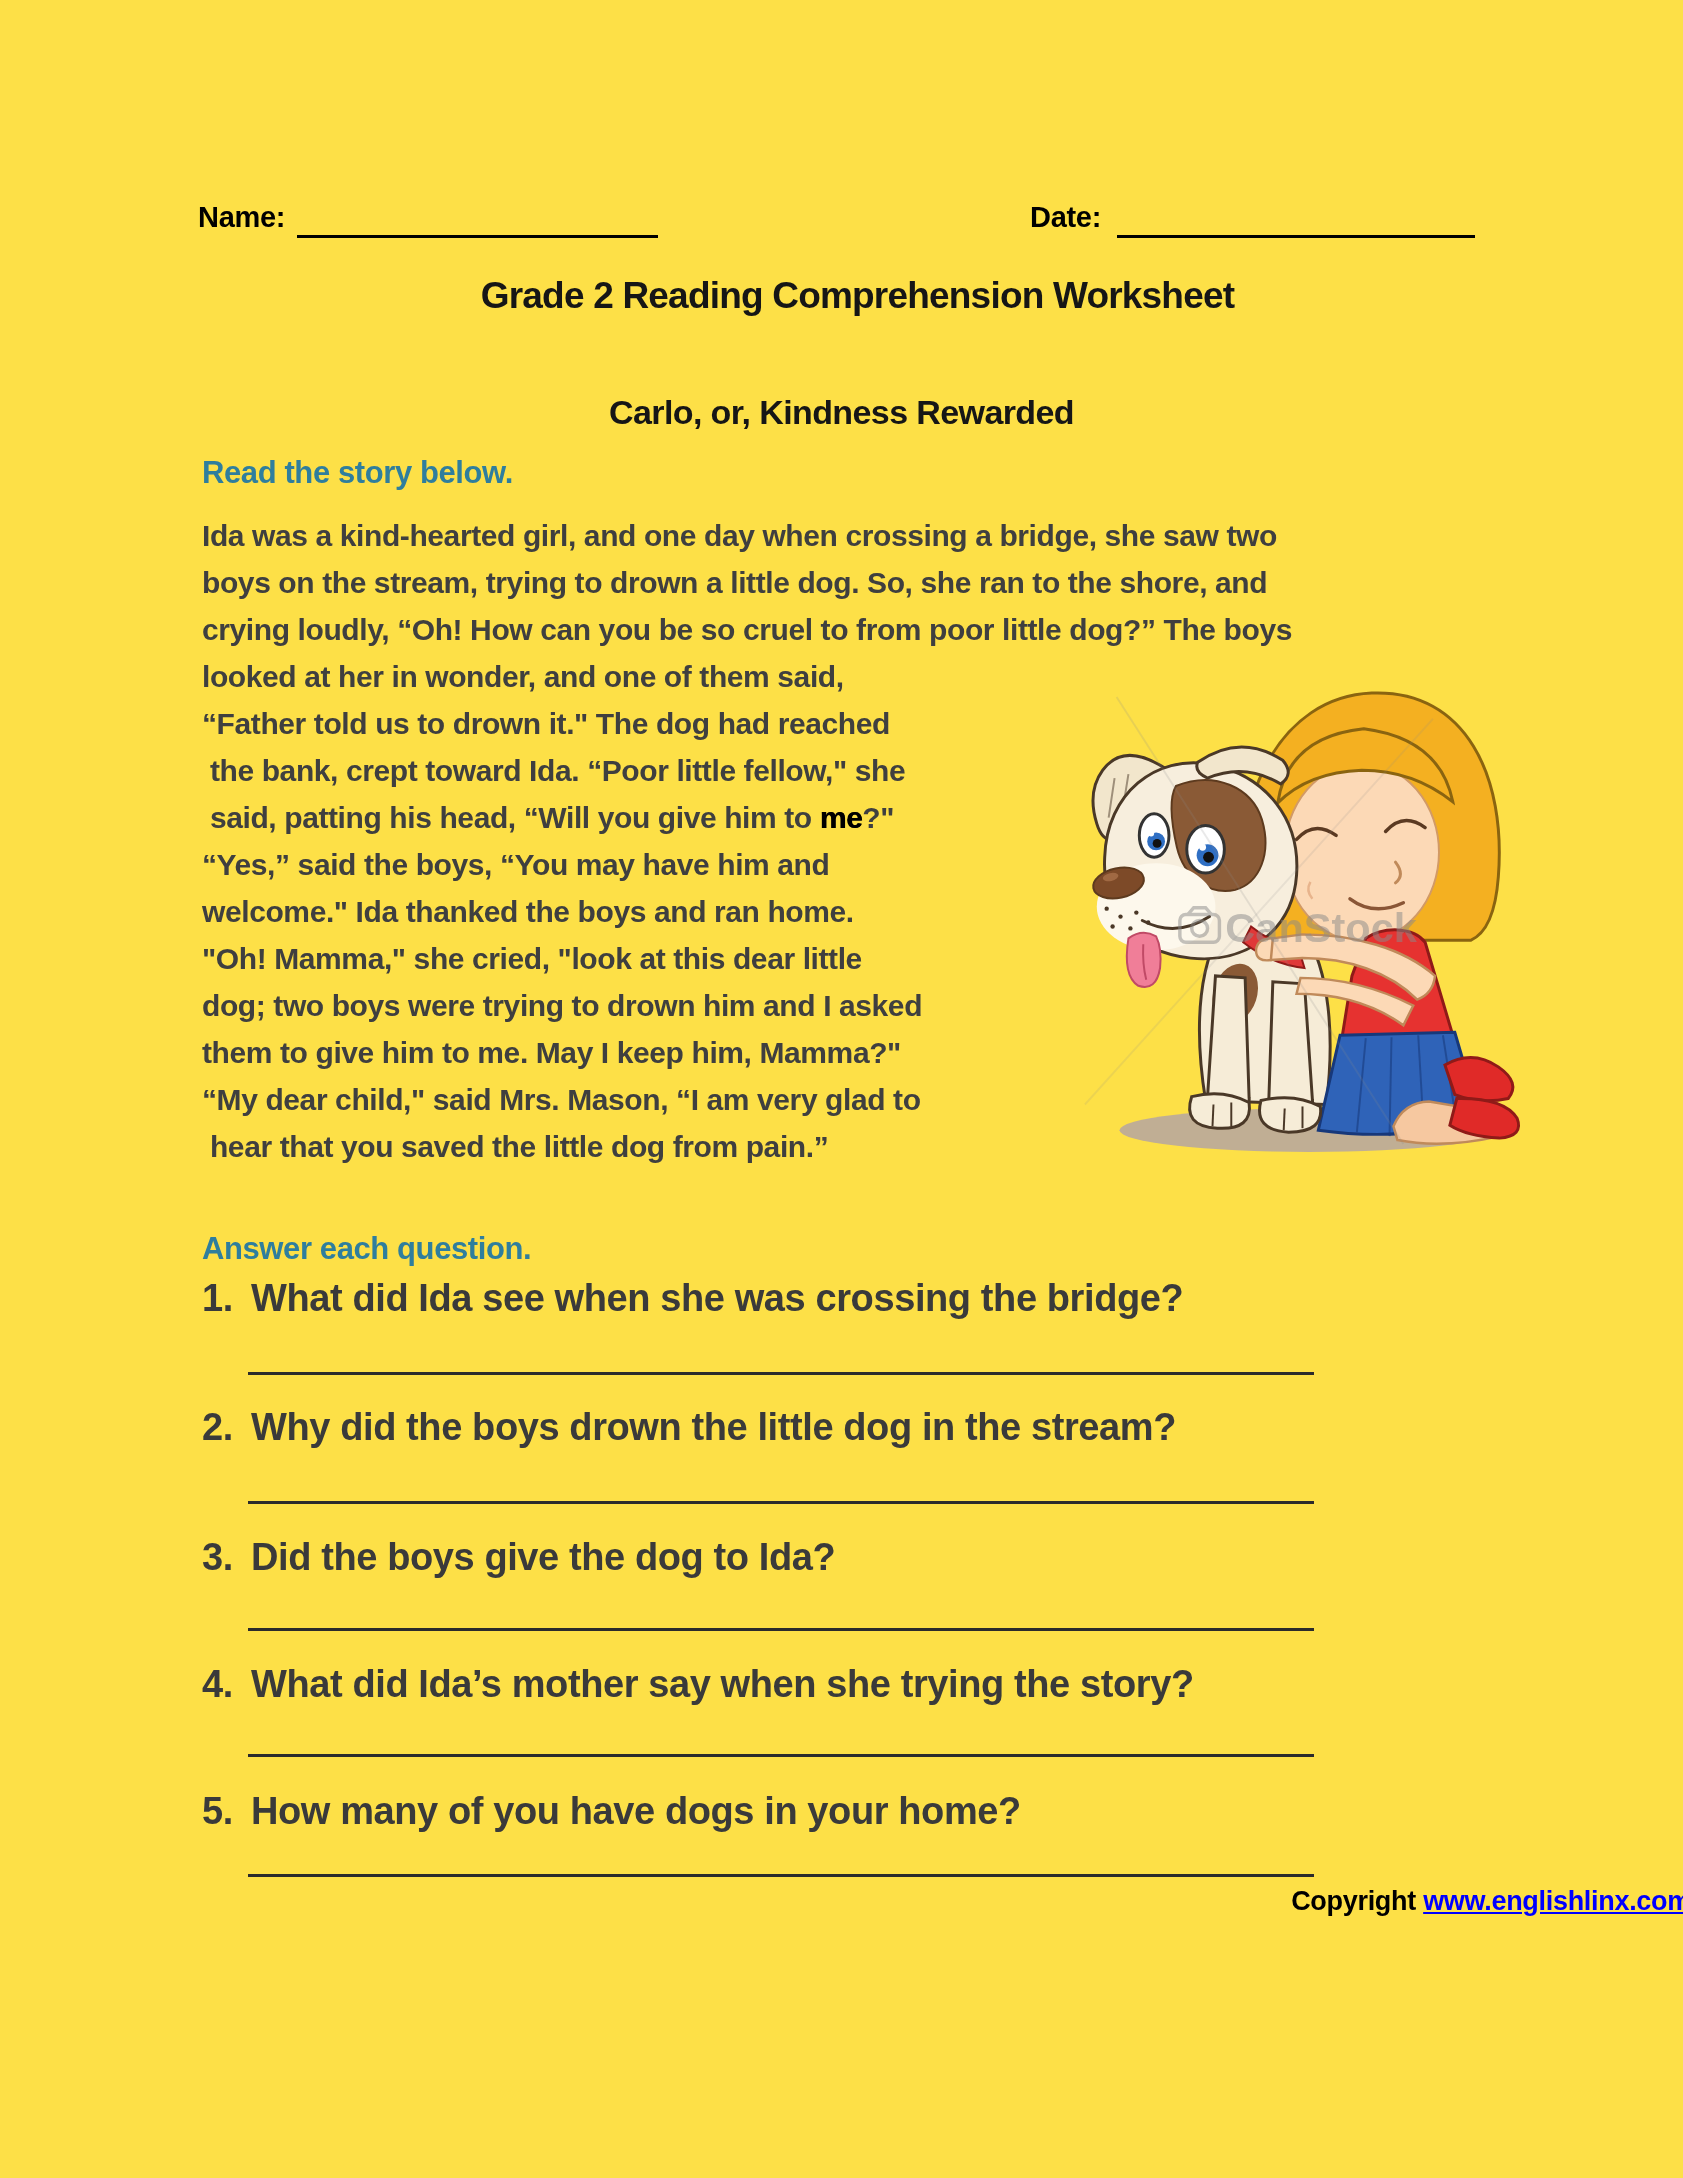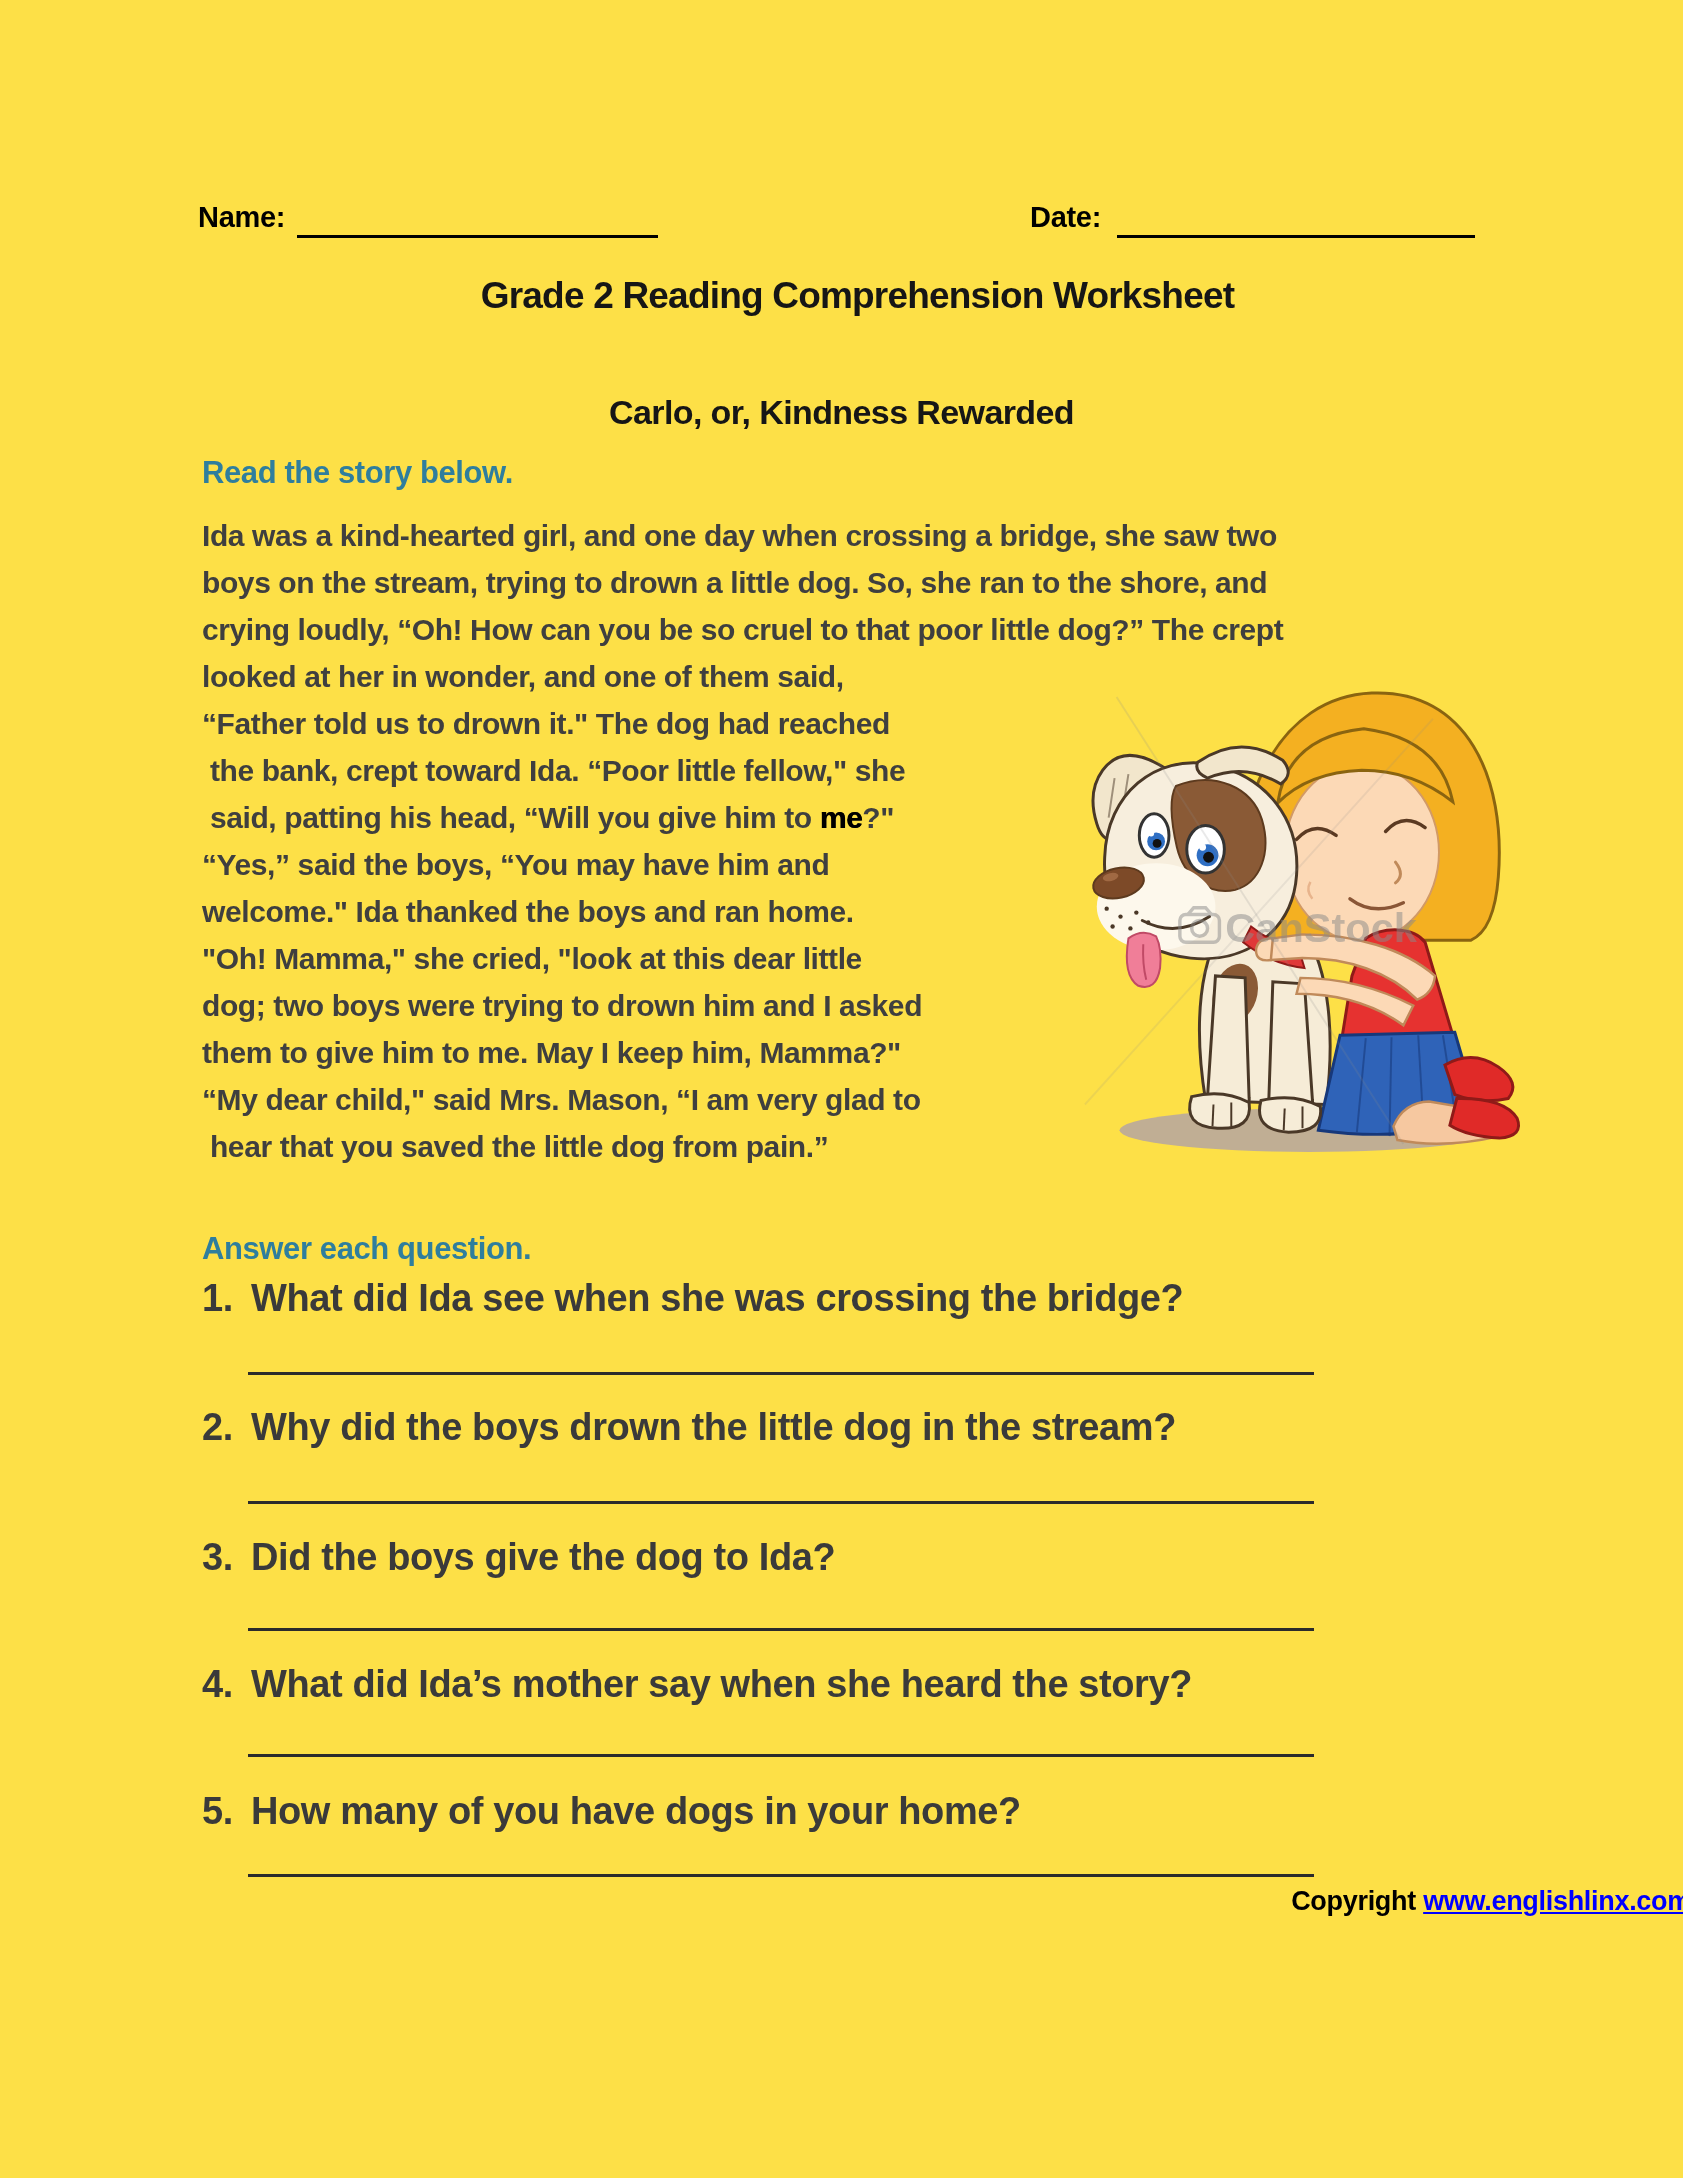--- a/index.html
+++ b/index.html
@@ -76,21 +76,21 @@
   <div class="blank-line" id="date-blank"></div>
 
   <div class="doc-title">Grade 2 Reading Comprehension Worksheet</div>
   <div class="doc-subtitle">Carlo, or, Kindness Rewarded</div>
 
   <div class="section-heading" id="read-heading">Read the story below.</div>
 
   <div id="story">
       <div class="story-line"><span>Ida was a kind-hearted girl, and one day when crossing a bridge, she saw two</span></div>
       <div class="story-line"><span>boys on the stream, trying to drown a little dog. So, she ran to the shore, and</span></div>
-      <div class="story-line"><span>crying loudly, “Oh! How can you be so cruel to that poor little dog?” The crept</span></div>
+      <div class="story-line"><span>crying loudly, “Oh! How can you be so cruel to from poor little dog?” The boys</span></div>
       <div class="story-line"><span>looked at her in wonder, and one of them said,</span></div>
       <div class="story-line"><span>“Father told us to drown it." The dog had reached</span></div>
       <div class="story-line"><span> the bank, crept toward Ida. “Poor little fellow," she</span></div>
       <div class="story-line"><span> said, patting his head, “Will you give him to </span><span class="emph">me</span><span>?"</span></div>
       <div class="story-line"><span>“Yes,” said the boys, “You may have him and</span></div>
       <div class="story-line"><span>welcome." Ida thanked the boys and ran home.</span></div>
       <div class="story-line"><span>"Oh! Mamma," she cried, "look at this dear little</span></div>
       <div class="story-line"><span>dog; two boys were trying to drown him and I asked</span></div>
       <div class="story-line"><span>them to give him to me. May I keep him, Mamma?"</span></div>
       <div class="story-line"><span>“My dear child," said Mrs. Mason, “I am very glad to</span></div>
@@ -196,21 +196,21 @@
 
   <div class="section-heading" id="answer-heading">Answer each question.</div>
 
   <div id="questions-container">
       <div class="question" style="top: 1277px;"><span class="q-num">1.</span><span>What did Ida see when she was crossing the bridge?</span></div>
       <div class="answer-line" style="top: 1372px;"></div>
       <div class="question" style="top: 1406px;"><span class="q-num">2.</span><span>Why did the boys drown the little dog in the stream?</span></div>
       <div class="answer-line" style="top: 1501px;"></div>
       <div class="question" style="top: 1536px;"><span class="q-num">3.</span><span>Did the boys give the dog to Ida?</span></div>
       <div class="answer-line" style="top: 1628px;"></div>
-      <div class="question" style="top: 1663px;"><span class="q-num">4.</span><span>What did Ida’s mother say when she heard the story?</span></div>
+      <div class="question" style="top: 1663px;"><span class="q-num">4.</span><span>What did Ida’s mother say when she trying the story?</span></div>
       <div class="answer-line" style="top: 1754px;"></div>
       <div class="question" style="top: 1790px;"><span class="q-num">5.</span><span>How many of you have dogs in your home?</span></div>
       <div class="answer-line" style="top: 1874px;"></div>
     </div>
 
   <div id="copyright">
     <span>Copyright </span><a>www.englishlinx.com</a>
   </div>
 
 </div>

